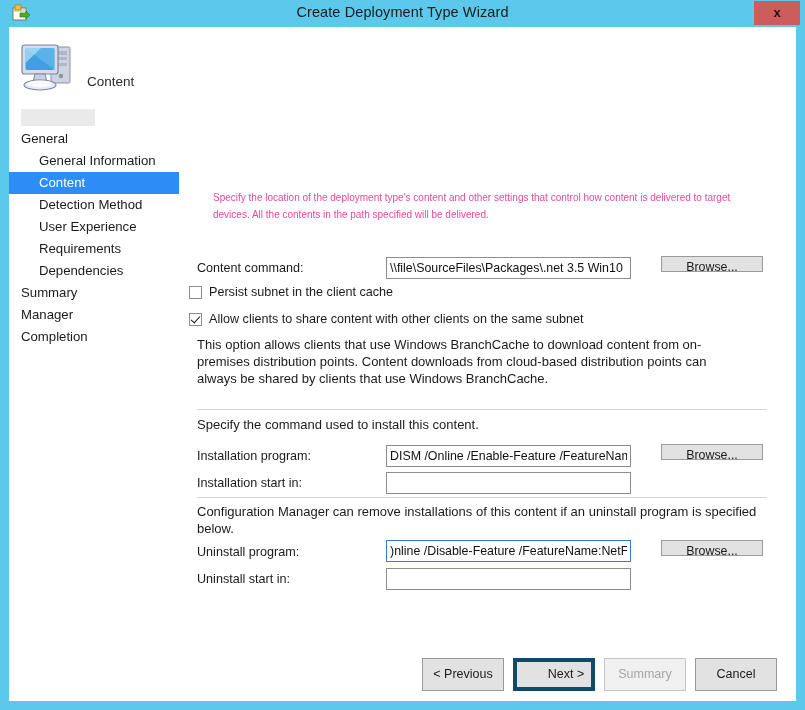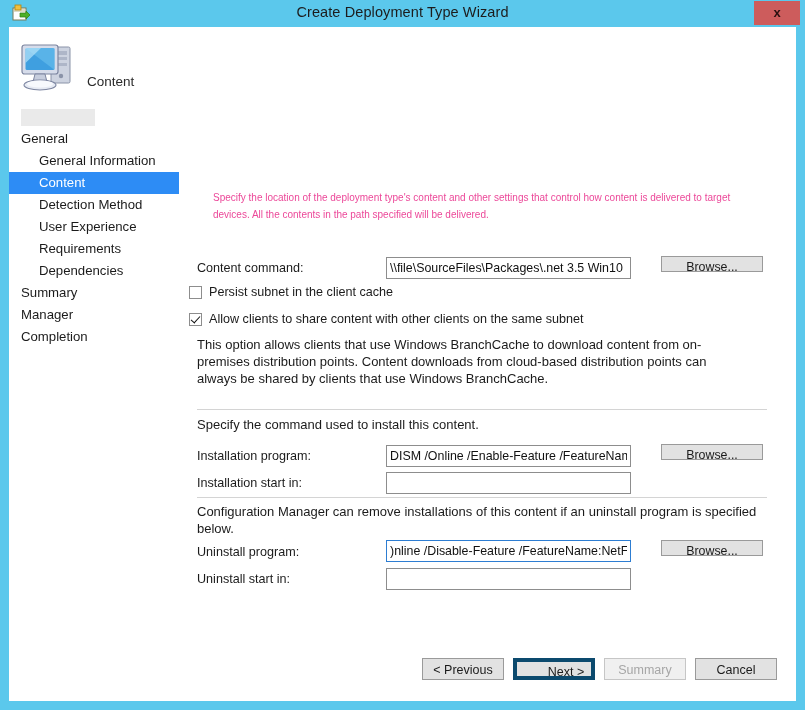--- a/index.html
+++ b/index.html
@@ -235,21 +235,21 @@
   .footer {
     position: absolute;
     left: 0; right: 0;
     bottom: 0;
     height: 62px;
   }
   .fbtn {
     position: absolute;
     top: 19px;
     width: 82px;
-    height: 22px;
+    height: 33px;
     box-sizing: border-box;
     border: 1px solid #9a9a9a;
     background: #e2e2e2;
     font-family: "Liberation Sans", sans-serif;
     font-size: 12.5px;
     color: #1b1b1b;
     cursor: pointer;
     padding: 0;
     line-height: 23px;
   }

